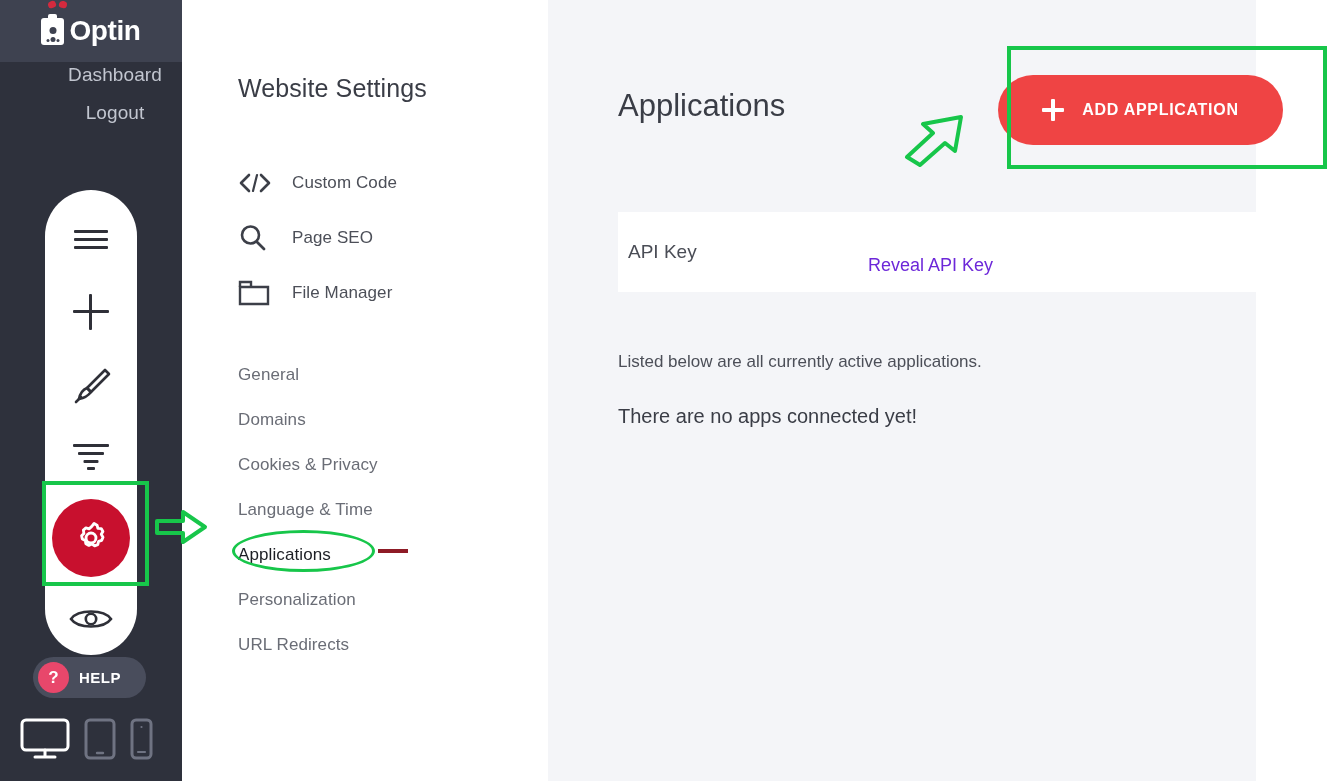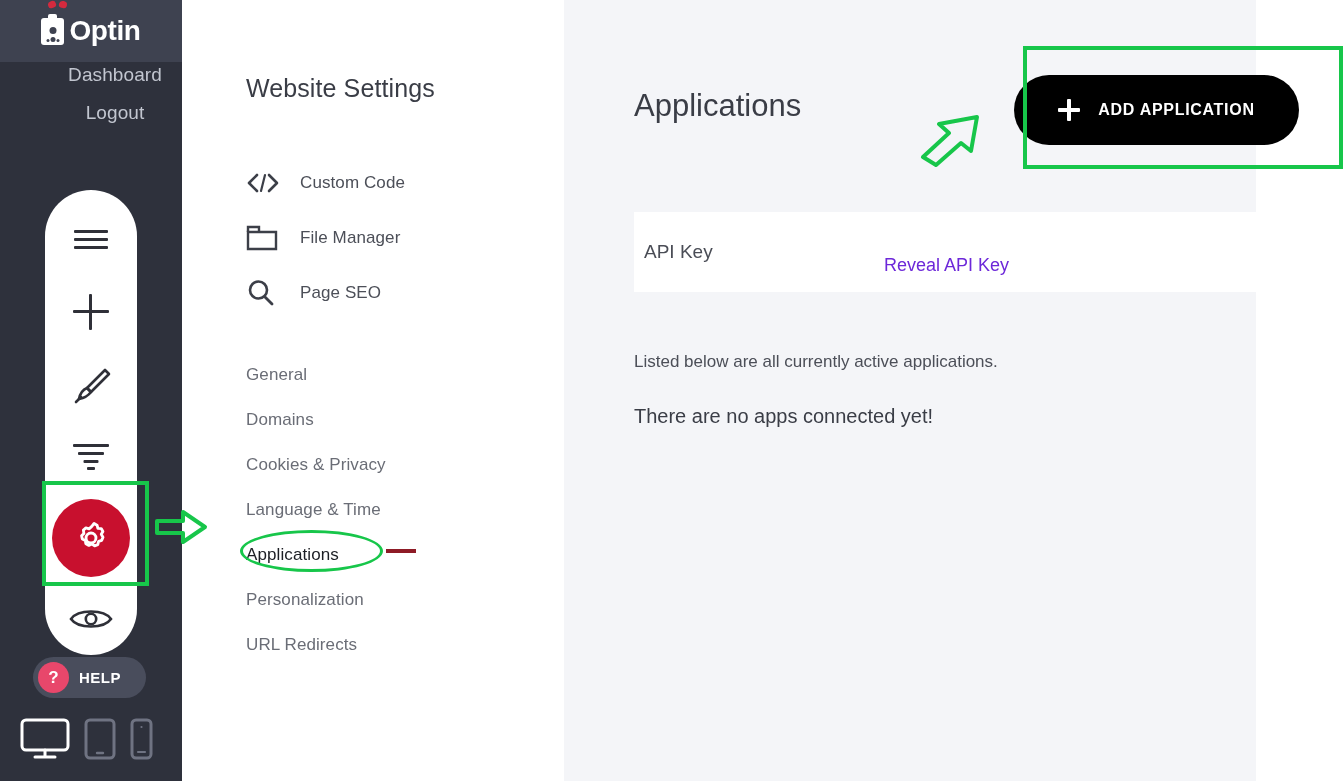--- a/index.html
+++ b/index.html
@@ -2,21 +2,21 @@
 <html><head>
 <meta charset="utf-8">
 <style>
   * { box-sizing: border-box; margin: 0; padding: 0; }
   html, body {
     width: 1344px; height: 781px;
     font-family: "Liberation Sans", sans-serif;
     background: #ffffff;
     overflow: hidden;
   }
-  #app { position: relative; width: 1256px; height: 781px; display: flex; gap: 8px; }
+  #app { position: relative; width: 1256px; height: 781px; display: flex; }
 
   
   .rail {
     position: relative;
     width: 182px; height: 781px;
     background: #2e313c;
     flex: 0 0 182px;
   }
   .rail-header {
     position: absolute; top: 0; left: 0;
@@ -189,21 +189,21 @@
   .main {
     flex: 1 1 auto; height: 781px; background: #f4f5f8; position: relative;
   }
   .main-head {
     position: absolute; left: 70px; top: 88px;
     font-size: 31px; color: #3a3d46; font-weight: 400;
   }
   .add-btn {
     position: absolute; left: 450px; top: 75px;
     width: 285px; height: 70px; border-radius: 35px;
-    background: #000000; border: none; cursor: pointer;
+    background: #ef4444; border: none; cursor: pointer;
     display: flex; align-items: center; justify-content: center;
     color: #ffffff;
   }
   .add-btn .plus-ic {
     width: 22px; height: 22px; position: relative; margin-right: 18px;
   }
   .add-btn .plus-ic::before, .add-btn .plus-ic::after {
     content: ""; position: absolute; background: #ffffff; border-radius: 1px;
   }
   .add-btn .plus-ic::before { left: 0; top: 9px; width: 22px; height: 4px; }
@@ -351,36 +351,36 @@
             <path d="M11 4 L3 12 L11 20" fill="none" stroke="#3c3f48" stroke-width="2.6" stroke-linecap="round" stroke-linejoin="round"></path>
             <path d="M23 4 L31 12 L23 20" fill="none" stroke="#3c3f48" stroke-width="2.6" stroke-linecap="round" stroke-linejoin="round"></path>
             <path d="M19 4 L15 20" stroke="#3c3f48" stroke-width="2.2" stroke-linecap="round"></path>
           </svg>
         </span>
         <span class="lbl">Custom Code</span>
       </div>
 
       <div class="tool-row">
         <span class="ic">
+          <svg width="30" height="30" viewBox="0 0 30 30">
+            <circle cx="12.5" cy="12" r="8.5" fill="none" stroke="#3c3f48" stroke-width="2.6"></circle>
+            <path d="M19 19 L26 26" stroke="#3c3f48" stroke-width="2.8" stroke-linecap="round"></path>
+          </svg>
+        </span>
+        <span class="lbl">Page SEO</span>
+      </div>
+
+      <div class="tool-row">
+        <span class="ic">
           <svg width="34" height="28" viewBox="0 0 34 28">
             <path d="M2 8 L2 25 L30 25 L30 8 Z" fill="none" stroke="#3c3f48" stroke-width="2.4"></path>
             <path d="M2 8 L2 3 L13 3 L13 8" fill="none" stroke="#3c3f48" stroke-width="2.4"></path>
           </svg>
         </span>
         <span class="lbl">File Manager</span>
-      </div>
-
-      <div class="tool-row">
-        <span class="ic">
-          <svg width="30" height="30" viewBox="0 0 30 30">
-            <circle cx="12.5" cy="12" r="8.5" fill="none" stroke="#3c3f48" stroke-width="2.6"></circle>
-            <path d="M19 19 L26 26" stroke="#3c3f48" stroke-width="2.8" stroke-linecap="round"></path>
-          </svg>
-        </span>
-        <span class="lbl">Page SEO</span>
       </div>
     </div>
 
     <div class="nav-list">
       <div class="nav-item">General</div>
       <div class="nav-item">Domains</div>
       <div class="nav-item">Cookies &amp; Privacy</div>
       <div class="nav-item">Language &amp; Time</div>
       <div class="nav-item active">Applications</div>
       <div class="nav-item">Personalization</div>

